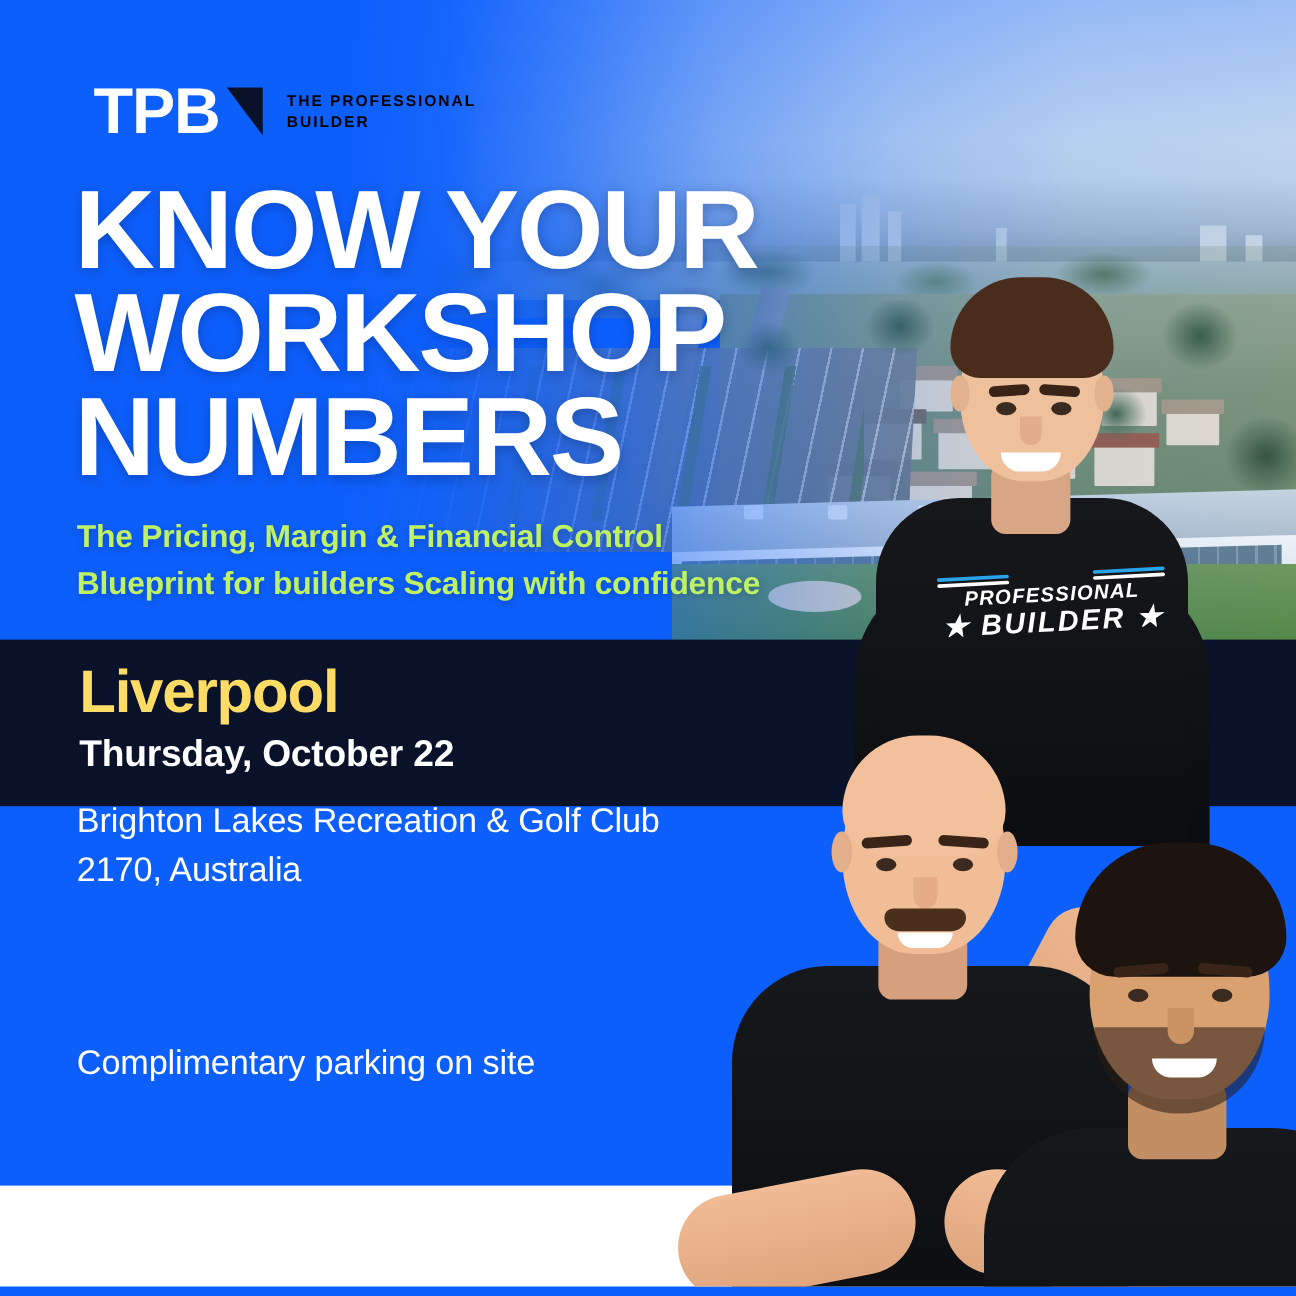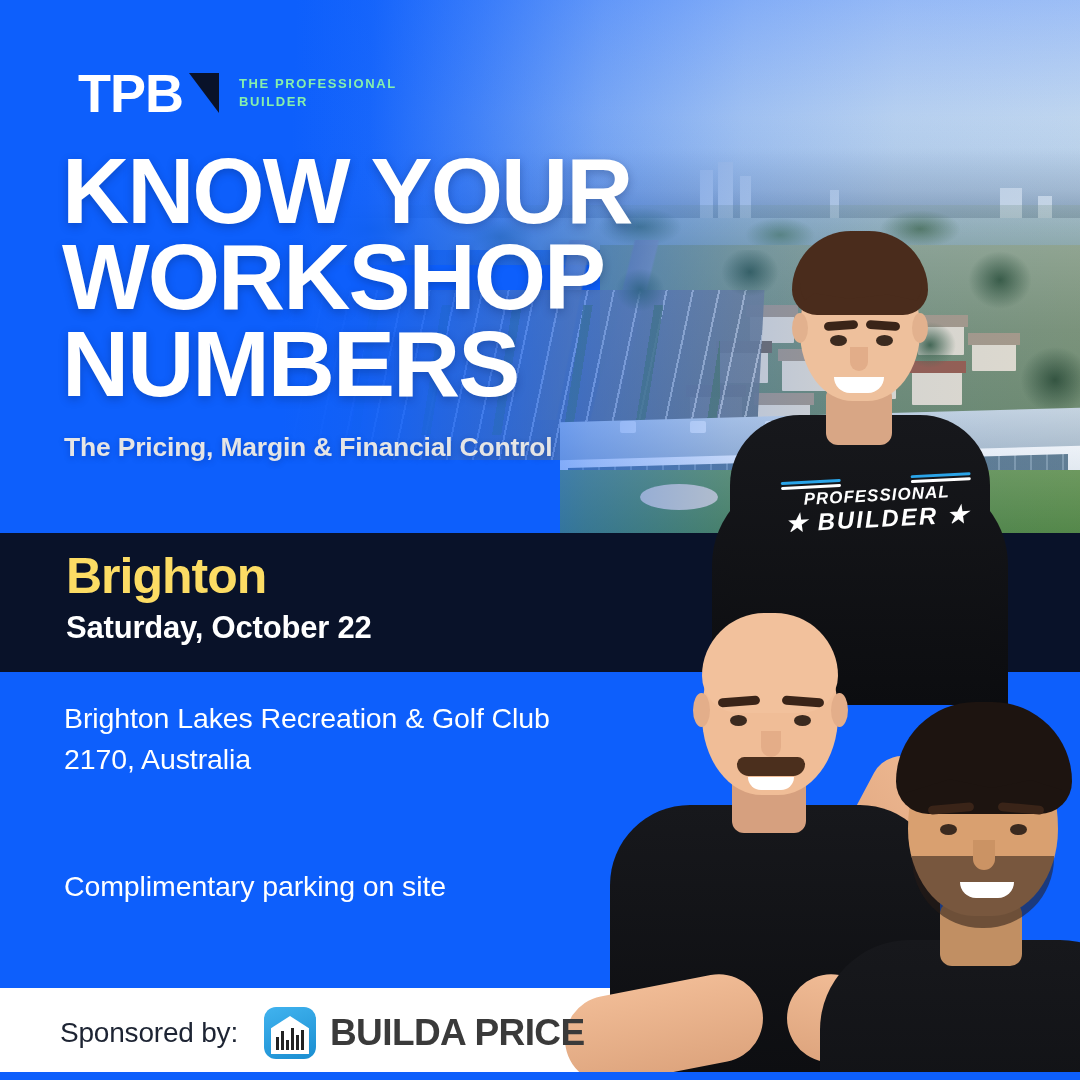--- a/index.html
+++ b/index.html
@@ -158,50 +158,50 @@
   .logo-corner {
     position:relative; width:30px; height:40px; margin-left:-10px;
   }
   .logo-corner::before {
     content:""; position:absolute; right:0; top:0;
     width:0; height:0;
     border-top:40px solid #091229;
     border-left:30px solid transparent;
   }
   .logo-sub {
-    font-size:13px; font-weight:700; color:#86efac; line-height:1.35;
+    font-size:13px; font-weight:700; color:#000000; line-height:1.35;
     letter-spacing:1.6px; margin-left:4px;
   }
 
   .headline {
     position:absolute; left:62px; top:148px; width:700px;
     font-size:93px; font-weight:900; color:#fff;
     line-height:.93; letter-spacing:-2px;
     text-shadow:0 3px 10px rgba(0,20,70,.28);
   }
   .headline div { white-space:nowrap; }
 
   .subtitle {
     position:absolute; left:64px; top:428px; width:680px;
-    font-size:26.5px; font-weight:700; color:#e5e5e5; line-height:1.46;
+    font-size:26.5px; font-weight:700; color:#bef264; line-height:1.46;
     letter-spacing:-.2px;
     text-shadow:0 2px 6px rgba(0,20,70,.25);
   }
 
   .city {
     position:absolute; left:66px; top:551px;
     font-size:50px; font-weight:900; color:#fcdc64; letter-spacing:-1px; line-height:1;
   }
   .datetext {
     position:absolute; left:66px; top:612px;
     font-size:31px; font-weight:600; color:#ffffff; letter-spacing:-.2px; line-height:1;
   }
 
   .venue {
-    position:absolute; left:64px; top:698px; width:620px;
+    position:absolute; left:64px; top:664px; width:620px;
     font-size:28.5px; font-weight:400; color:#fff; line-height:1.45; letter-spacing:-.1px;
   }
   .parking {
     position:absolute; left:64px; top:872px;
     font-size:28.5px; font-weight:400; color:#fff; letter-spacing:-.1px; line-height:1;
   }
 
   
   .sponsor-row { position:absolute; left:60px; top:1007px; display:flex; align-items:center; gap:26px; }
   .sponsor-label { font-size:28px; font-weight:500; color:#1d2433; letter-spacing:-.2px; }
@@ -425,24 +425,25 @@
   </div>
 
   <div class="headline">
     <div>KNOW YOUR</div>
     <div>WORKSHOP</div>
     <div>NUMBERS</div>
   </div>
 
   <div class="subtitle">
     <div>The Pricing, Margin &amp; Financial Control</div>
+    <div>Blueprint for builders Scaling with confidence</div>
   </div>
 
-  <div class="city">Brighton</div>
-  <div class="datetext">Saturday, October 22</div>
+  <div class="city">Liverpool</div>
+  <div class="datetext">Thursday, October 22</div>
 
   <div class="venue">
     <div>Brighton Lakes Recreation &amp; Golf Club</div>
     <div>2170, Australia</div>
   </div>
 
   <div class="parking">Complimentary parking on site</div>
 
   <div class="people">
 
@@ -508,31 +509,14 @@
       <div class="brow brow-l"></div>
       <div class="brow brow-r"></div>
       <div class="eye eye-l"></div>
       <div class="eye eye-r"></div>
       <div class="nose"></div>
       <div class="mouth"></div>
     </div>
 
   </div>
 
-  <div class="sponsor-row">
-    <span class="sponsor-label">Sponsored by:</span>
-    <span class="bp-logo">
-      <span class="bp-mark">
-        <span class="bp-house"></span>
-        <span class="bp-bars">
-          <i style="height:13px;"></i>
-            <i style="height:19px;"></i>
-            <i style="height:10px;"></i>
-            <i style="height:22px;"></i>
-            <i style="height:15px;"></i>
-            <i style="height:20px;"></i>
-        </span>
-      </span>
-      <span class="bp-name">BUILDA PRICE</span>
-    </span>
-  </div>
 
 </div>
 
 </body></html>

